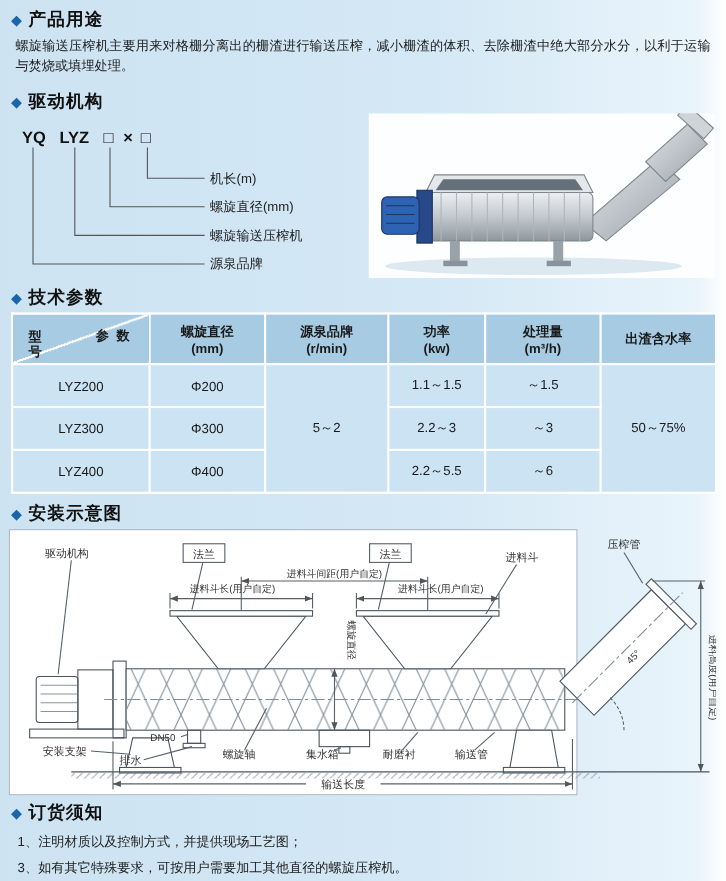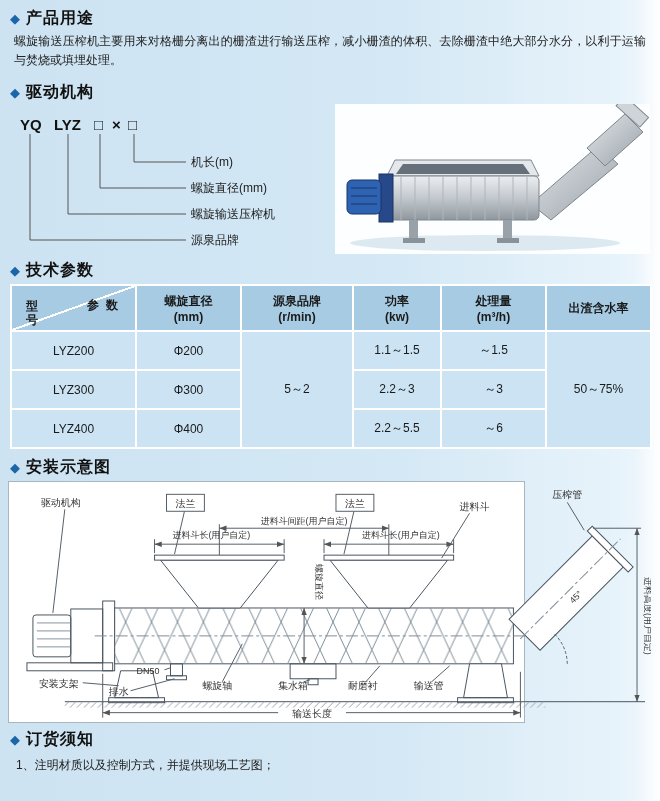--- a/index.html
+++ b/index.html
@@ -281,15 +281,16 @@
       </g>
     </svg>
   </div>
 
   <div class="section-header">
     <span class="diamond">◆</span>
     <span class="section-title">订货须知</span>
   </div>
   <div class="order-list">
     <div class="order-item">1、注明材质以及控制方式，并提供现场工艺图；</div>
+    <div class="order-item">3、如有其它特殊要求，可按用户需要加工其他直径的螺旋压榨机。</div>
   </div>
 
 </div>
 
 </body></html>

